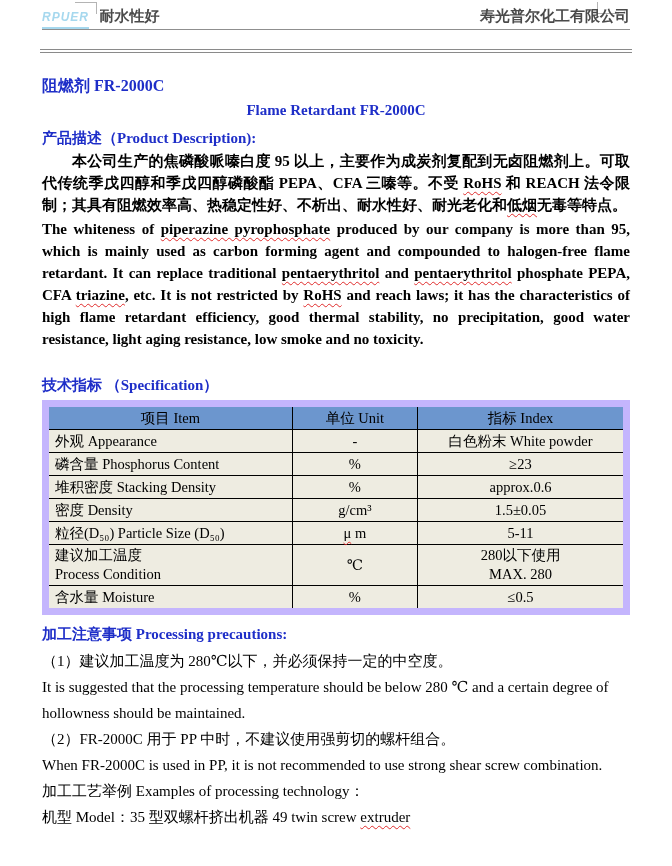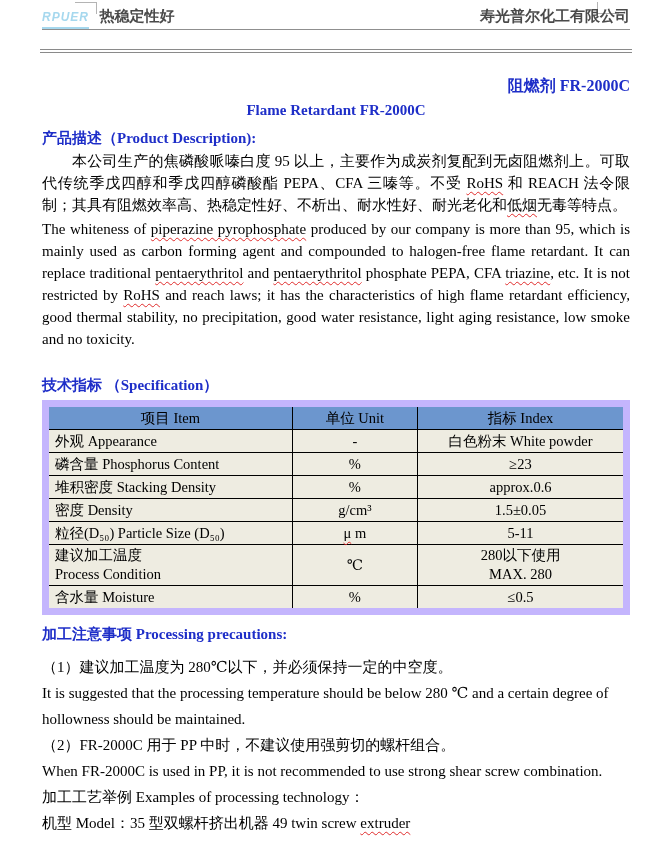--- a/index.html
+++ b/index.html
@@ -34,27 +34,27 @@
   .company { font-weight: bold; font-size: 15px; color: var(--header-text, #4a4a4a); }
 
   .double-rule {
     position: absolute; left: 40px; width: 592px; top: 49px; height: 2px;
     border-top: 1px solid #8a8a8a; border-bottom: 1px solid #8a8a8a;
   }
 
   .content { position: absolute; left: 42px; top: 60px; width: 588px; }
 
   h1, h2, h3, p { margin: 0; }
-  .title-zh { text-align: right; font-size: 16px; font-weight: bold; color: var(--heading-blue, #1e2ec8); margin-top: 16px; }
+  .title-zh { text-align: left; font-size: 16px; font-weight: bold; color: var(--heading-blue, #1e2ec8); margin-top: 16px; }
   .title-en { text-align: center; font-size: 15px; font-weight: bold; color: var(--heading-blue, #1e2ec8); margin-top: 5px; }
 
   .sec-heading { font-size: 15px; font-weight: bold; color: var(--heading-blue, #1e2ec8); margin-top: 10px; }
   .spec-heading { margin-top: 26px; margin-bottom: 4px; }
 
-  .para { font-size: 15px; line-height: 22px; text-align: justify; margin-top: 2px; }
+  .para { font-size: 15px; line-height: 22px; text-align: justify; margin-top: 2px; font-weight: bold; }
   .indent { text-indent: 2em; }
 
   .sq {
     text-decoration: underline;
     text-decoration-style: wavy;
     text-decoration-color: var(--squiggle-red, #e02b2b);
     text-decoration-thickness: 1px;
     text-decoration-skip-ink: none;
     text-underline-offset: 3px;
   }
@@ -67,34 +67,34 @@
     border: 1px solid #000; font-size: 14.5px; font-weight: normal;
     padding: 1px 6px; height: 20px; line-height: 19px;
   }
   .spec-table th { background: var(--table-header-bg, #6c96ce); text-align: center; }
   .spec-table td { background: var(--table-row-bg, #eeece1); }
   .col-item { text-align: left; white-space: pre-line; width: 43%; }
   .col-unit { text-align: center; white-space: pre-line; width: 21%; }
   .col-index { text-align: center; white-space: pre-line; width: 36%; }
 
   .body-line { font-size: 15px; line-height: 26px; }
-  .lines-block { margin-top: 10px; }
+  .lines-block { margin-top: 4px; }
 </style>
 </head>
 <body>
 
 <div class="page">
 
   <div class="corner corner-tl"></div>
   <div class="corner corner-tr"></div>
 
   <div class="header">
     <div>
       <span class="logo">RPUER</span>
-      <span class="slogan">热稳定性好</span>
+      <span class="slogan">耐水性好</span>
     </div>
     <span class="company">寿光普尔化工有限公司</span>
   </div>
 
   <div class="double-rule"></div>
 
   <div class="content">
 
     <h1 class="title-zh">阻燃剂 FR-2000C</h1>
     <h2 class="title-en">Flame Retardant FR-2000C</h2>

